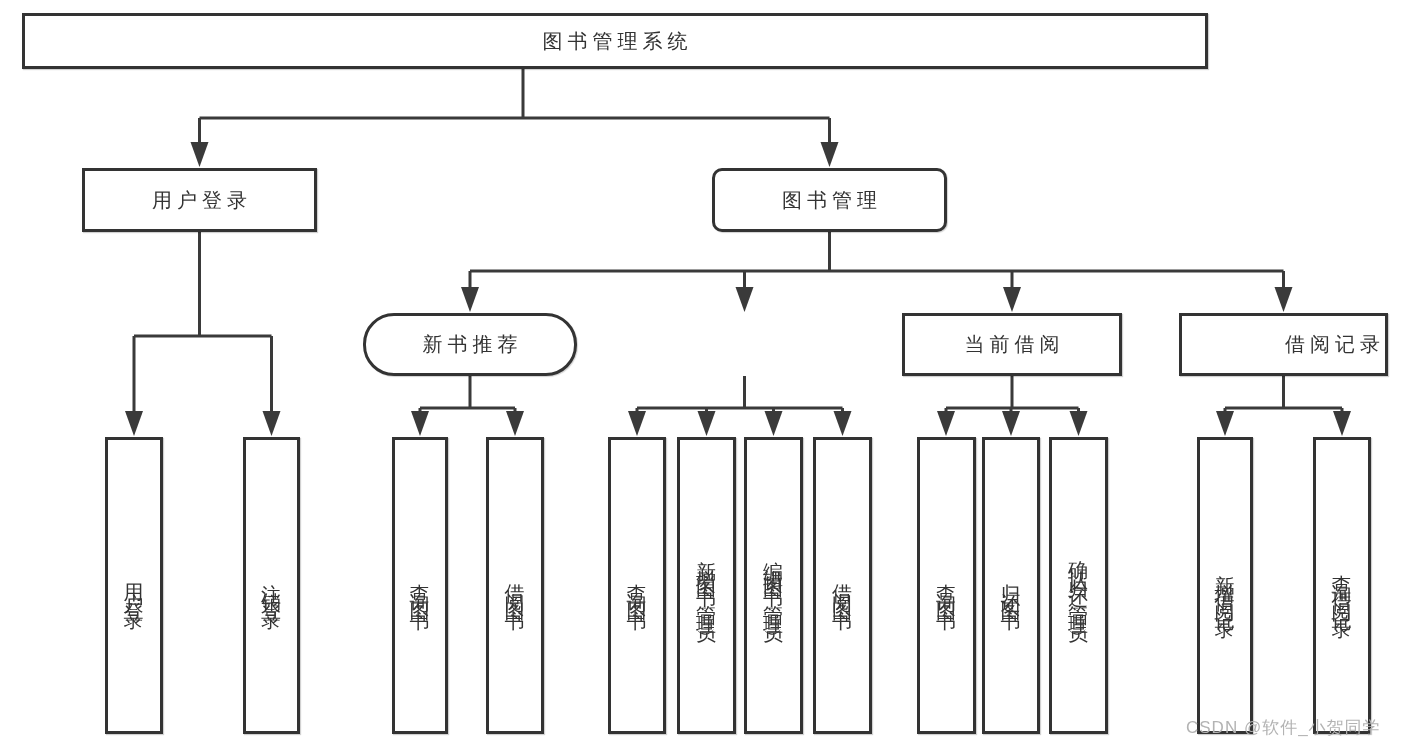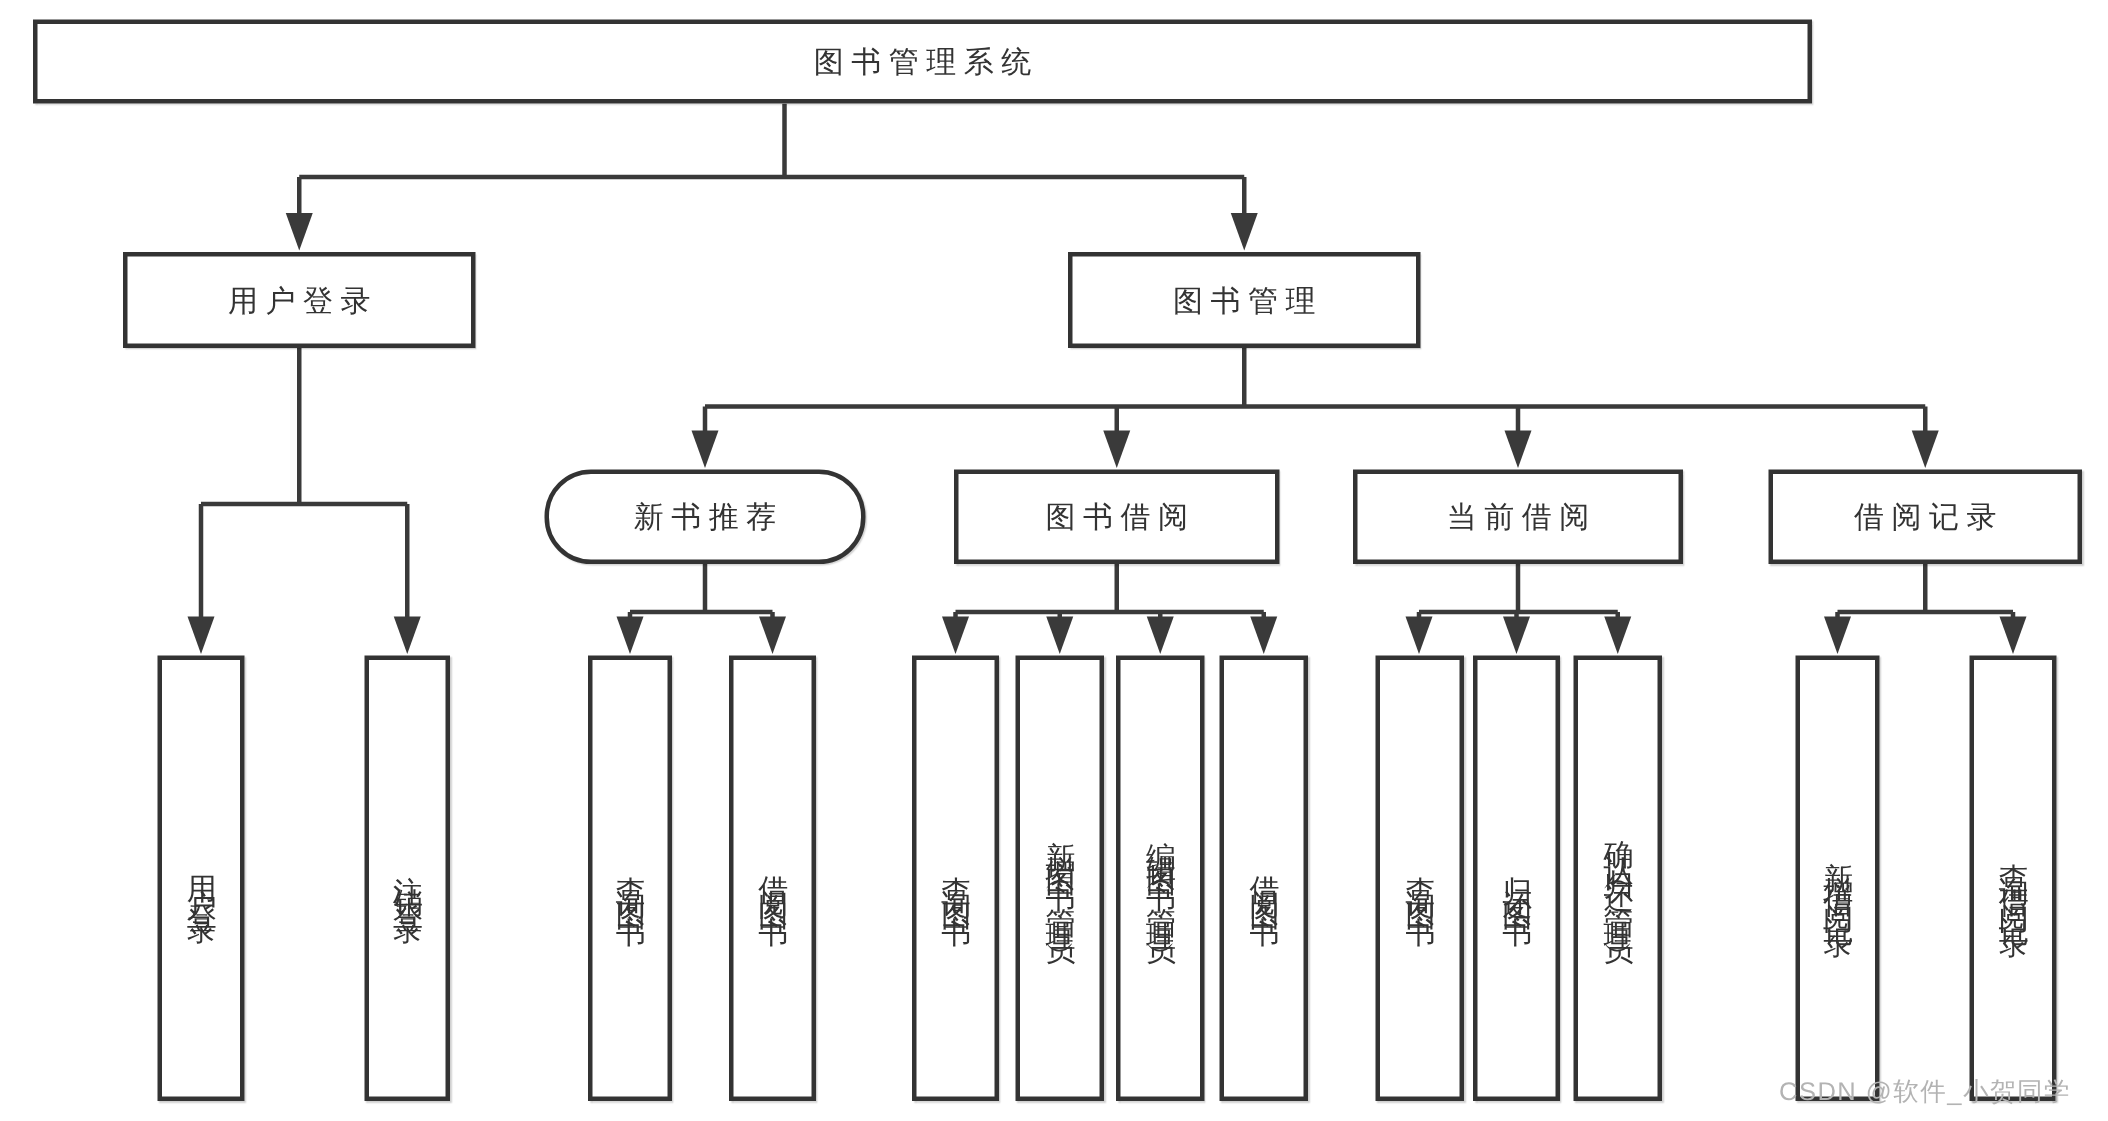--- a/index.html
+++ b/index.html
@@ -103,34 +103,31 @@
     </g>
   </svg>
 
   <div class="node h" style="left:22px; top:13px; width:1186px; height:56px;">
     <span>图书管理系统</span>
   </div>
 
   <div class="node h" style="left:82px; top:168px; width:235px; height:64px;">
     <span>用户登录</span>
   </div>
-  <div class="node h" style="left:712px; top:168px; width:235px; height:64px;">
+  <div class="node h" style="left:712px; top:168px; width:235px; height:64px;border-radius:10px;">
     <span>图书管理</span>
   </div>
 
   <div class="node h" style="left:363px; top:313px; width:214px; height:63px;border-radius:31px;">
     <span>新书推荐</span>
   </div>
-  <div class="node h" style="left:636px; top:313px; width:217px; height:63px;">
-    <span>图书借阅</span>
-  </div>
   <div class="node h" style="left:902px; top:313px; width:220px; height:63px;">
     <span>当前借阅</span>
   </div>
-  <div class="node h" style="left:1179px; top:313px; width:209px; height:63px;">
+  <div class="node h" style="left:1179px; top:313px; width:209px; height:63px;justify-content:flex-end;">
     <span>借阅记录</span>
   </div>
 
   <div class="node v" style="left:105px; top:437px; width:58px; height:297px;">
     <span>用户登录</span>
   </div>
   <div class="node v" style="left:243px; top:437px; width:57px; height:297px;">
     <span>注销登录</span>
   </div>
 

